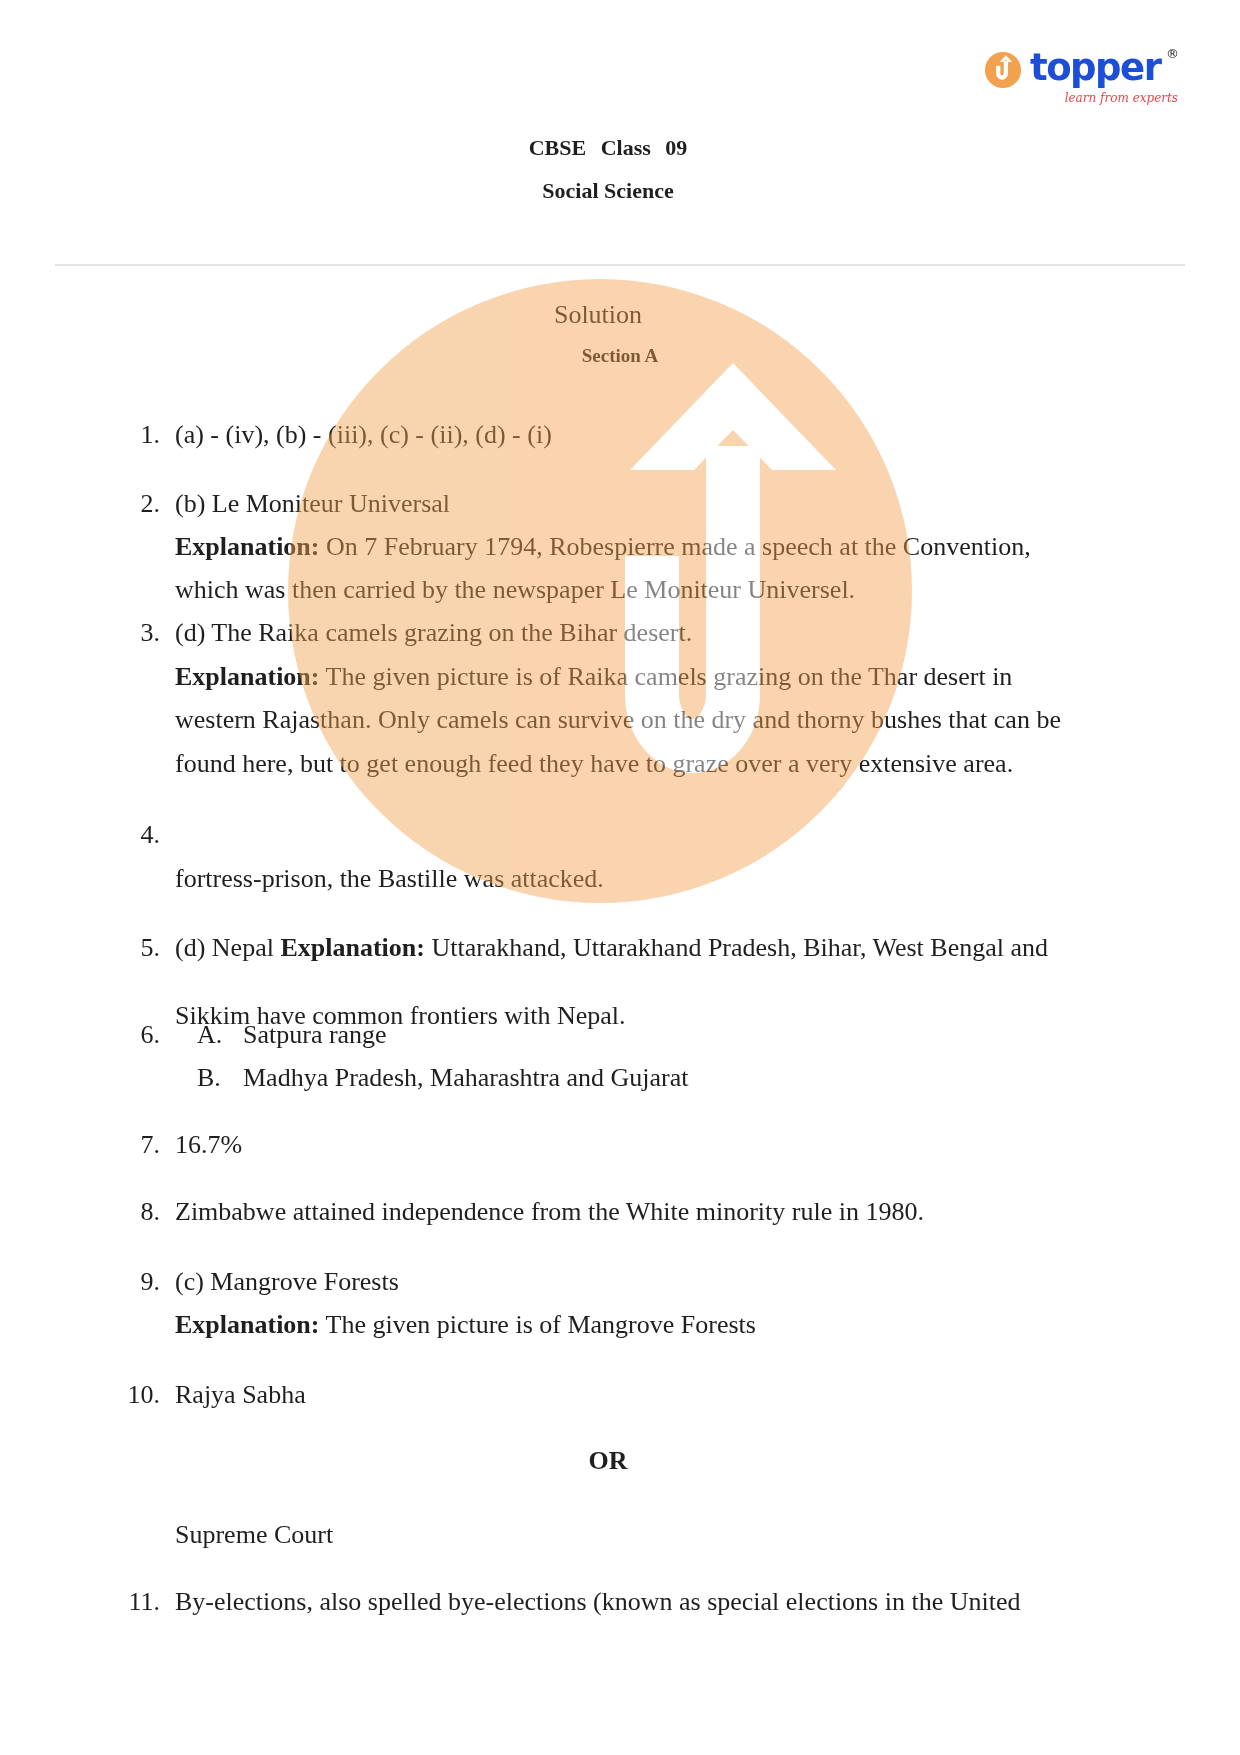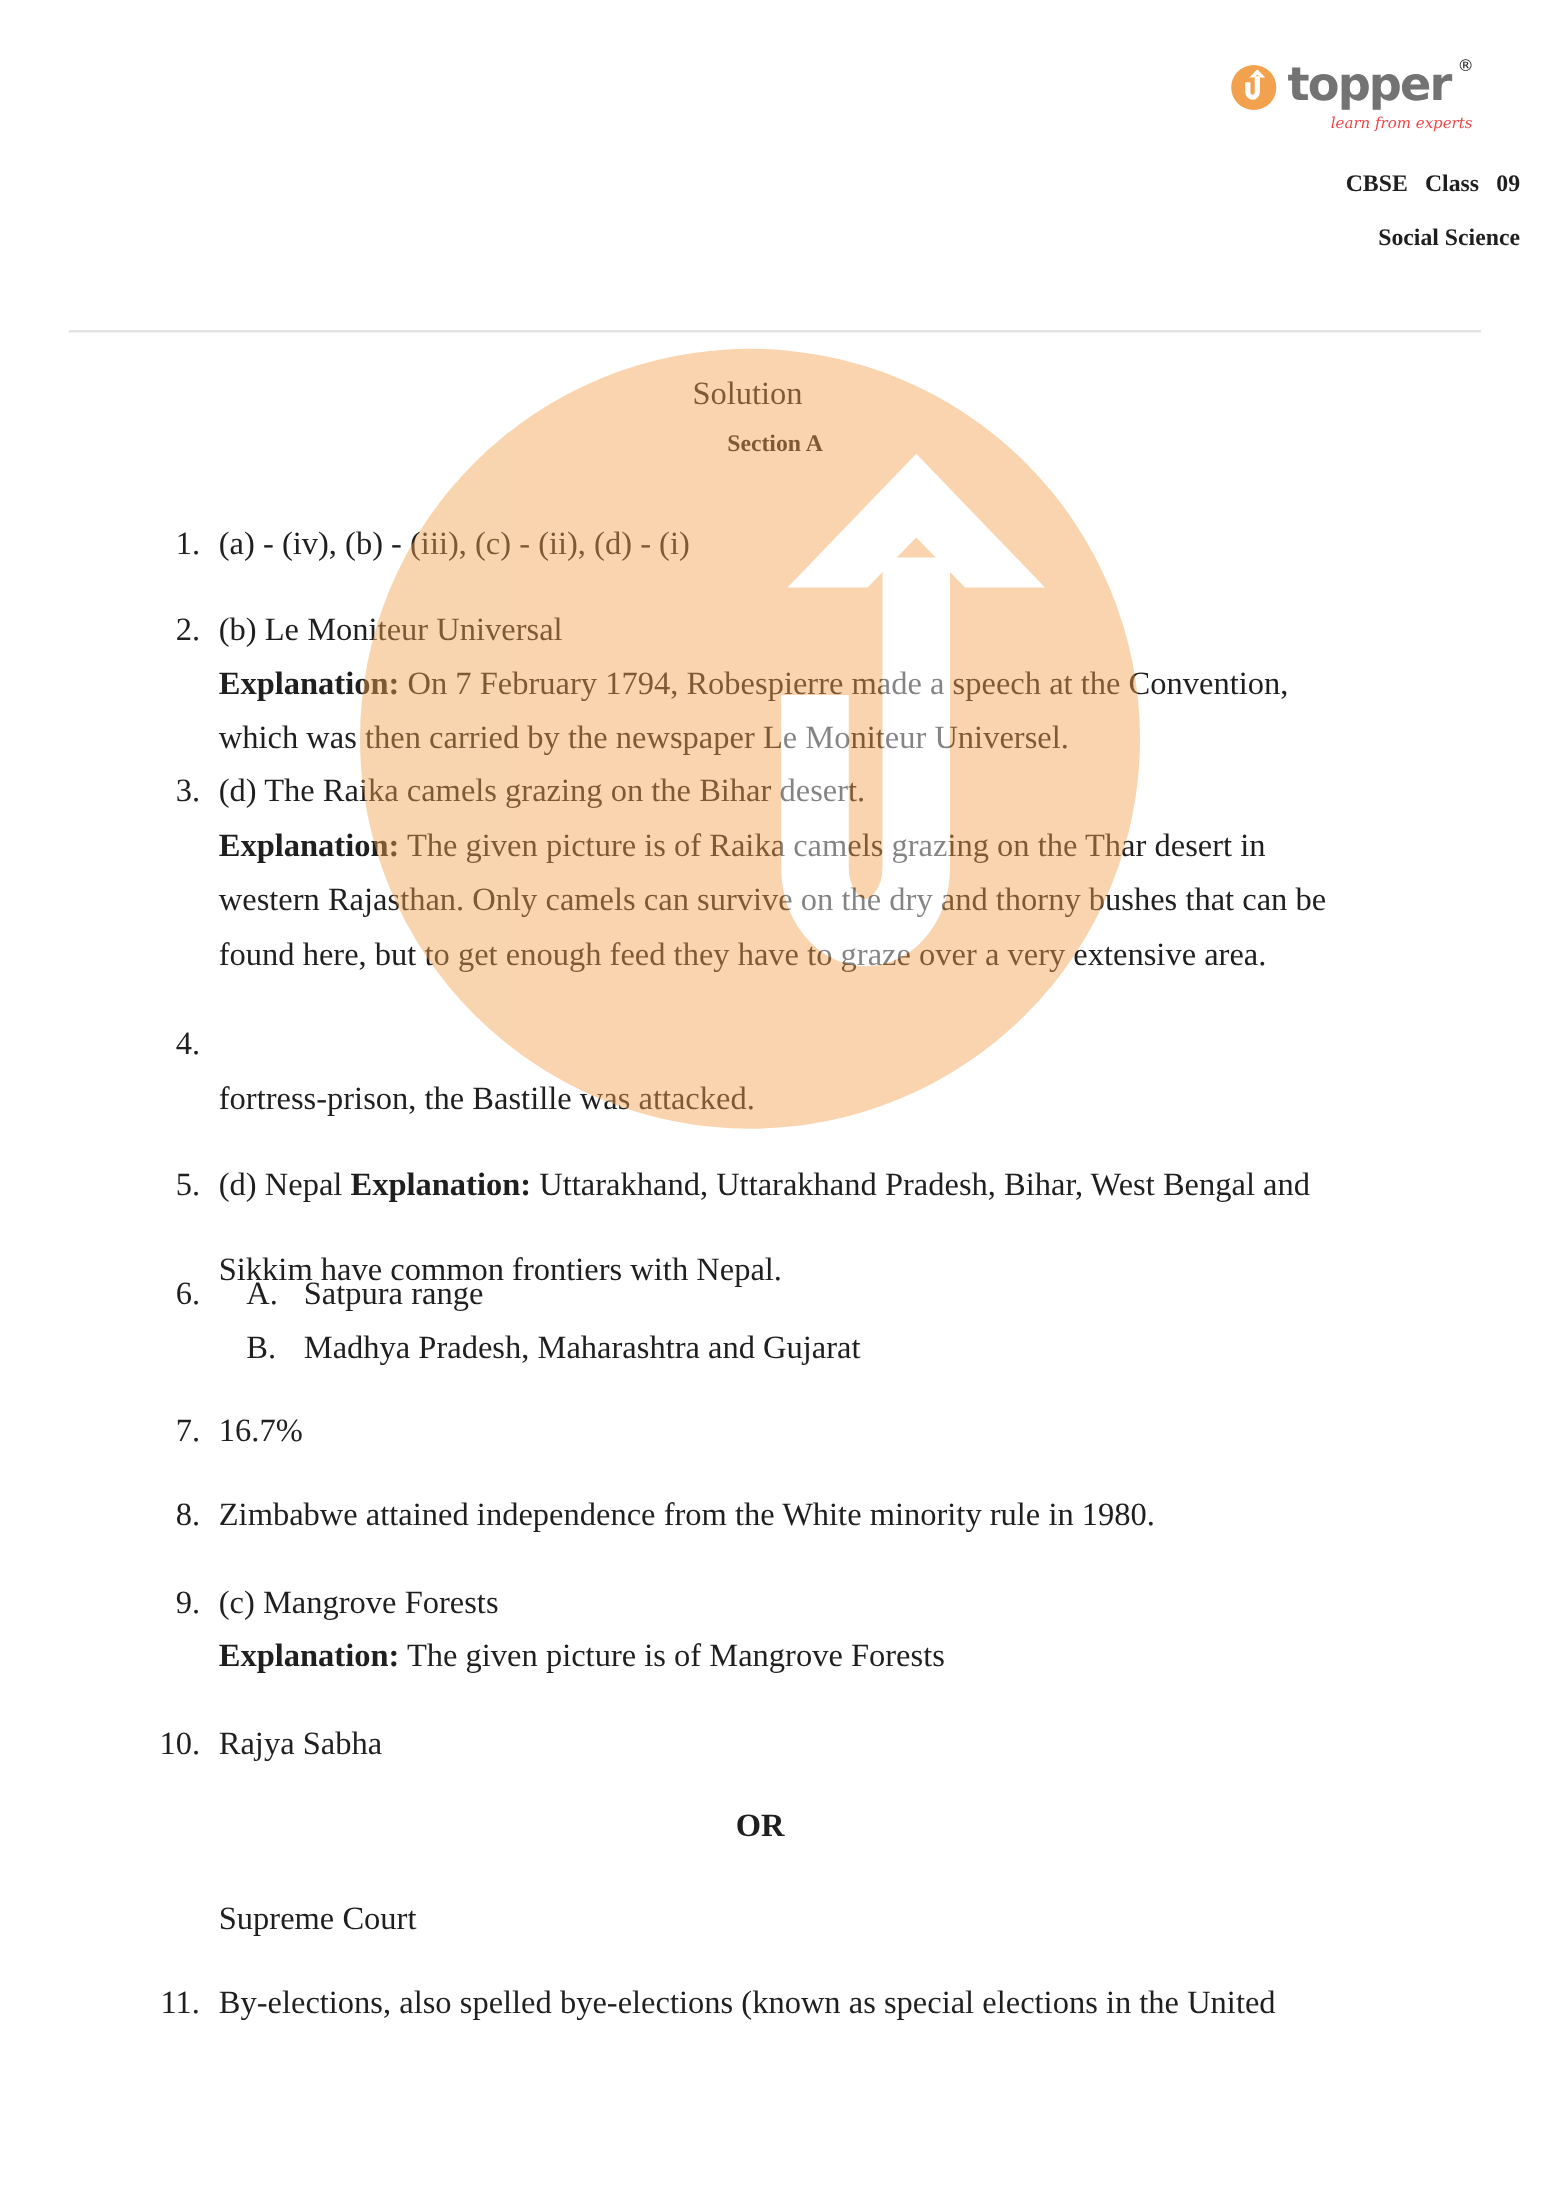--- a/index.html
+++ b/index.html
@@ -11,35 +11,35 @@
     font-family:"Liberation Serif", serif;
     color:#1f1f1f;
   }
   
   .logo { position:absolute; top:44px; left:984px; width:200px; height:62px; }
   .logo-mark { position:absolute; top:7px; left:0; width:38px; height:38px; }
   .logo-word {
     position:absolute; top:2px; left:46px;
     font-family:"DejaVu Sans", sans-serif;
     font-weight:bold; font-size:37px; letter-spacing:-1.5px;
-    color:#737373; line-height:44px; white-space:nowrap;
+    color:#1d4ed8; line-height:44px; white-space:nowrap;
   }
   .logo-reg {
     position:absolute; top:2px; left:182px;
     font-family:"DejaVu Sans", sans-serif; font-size:13px; color:#191919;
   }
   .logo-tag {
     position:absolute; top:47px; right:6px;
     font-family:"DejaVu Serif", serif; font-style:italic;
     font-size:12px; color:#ef4444; white-space:nowrap;
   }
   
   .doc-title {
     position:absolute; top:126px; left:0; width:1216px;
-    text-align:right; font-weight:bold; font-size:19px;
+    text-align:center; font-weight:bold; font-size:22px;
   }
   .doc-title .t-line { line-height:43px; }
   .ws { word-spacing:9px; }
   .divider {
     position:absolute; top:264px; left:55px; width:1130px; height:0;
     border-top:2px solid #e4e4e4;
   }
   
   .h-solution {
     position:absolute; top:300px; left:0; width:1196px;

